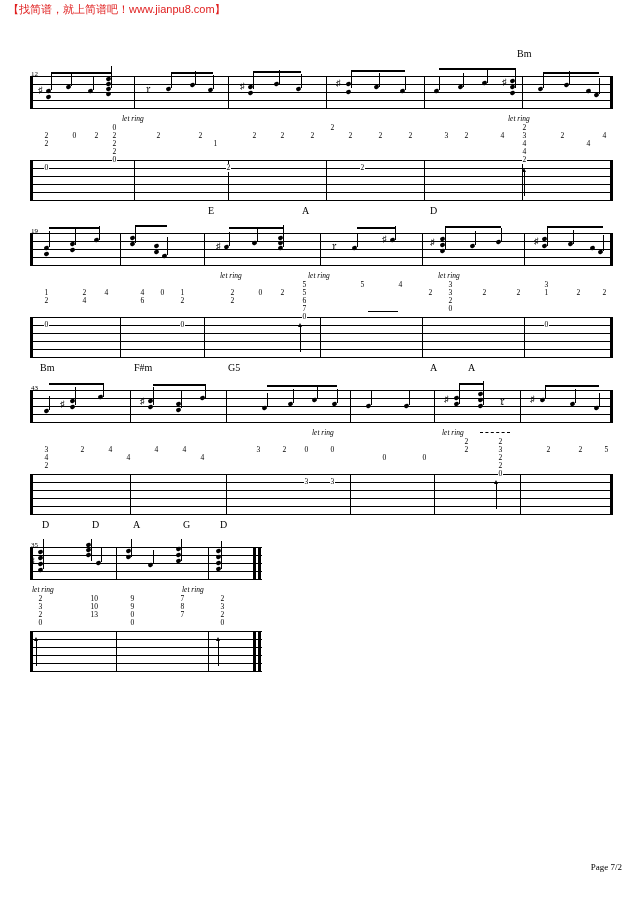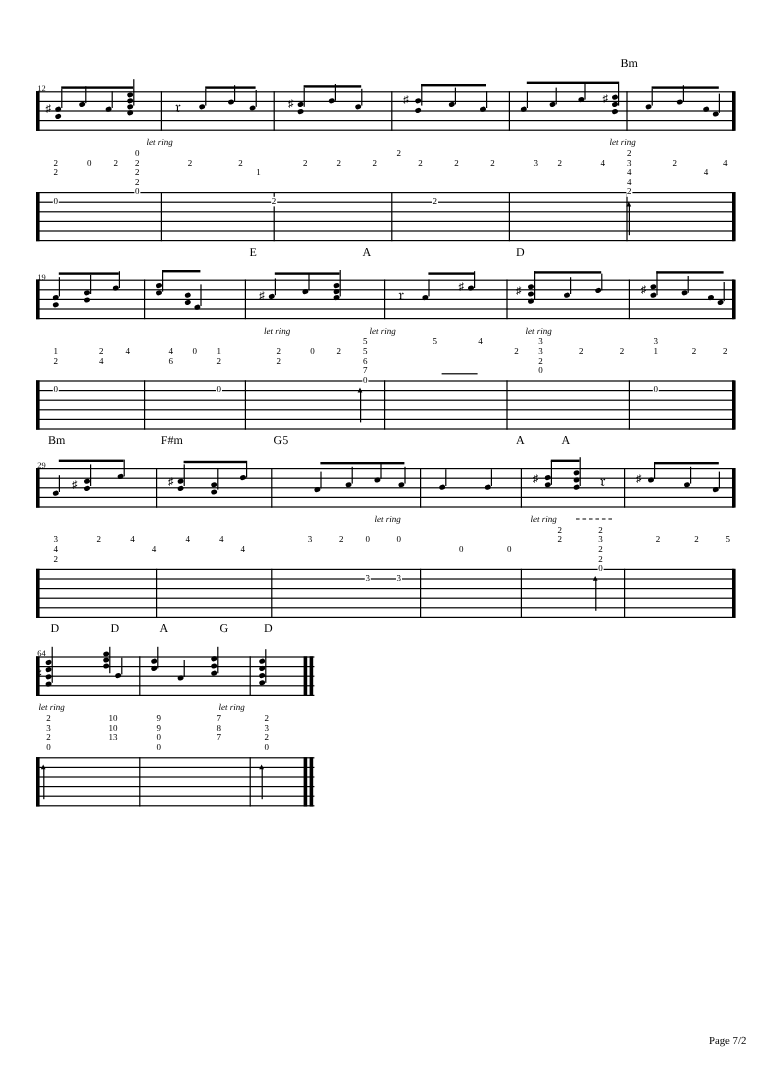--- a/index.html
+++ b/index.html
@@ -49,20 +49,21 @@
   .rest{position:absolute;font-family:"Liberation Serif",serif;font-size:13px;line-height:13px;}
   .dashline{position:absolute;height:1px;border-top:1px dashed #000;}
   .hline{position:absolute;height:1px;background:#000;}
   .arrow{position:absolute;width:0;height:0;border-left:2.5px solid transparent;border-right:2.5px solid transparent;border-bottom:4px solid #000;}
 </style>
 </head>
 <body>
 
 <div class="page">
 
+  <div class="watermark">【找简谱，就上简谱吧！www.jianpu8.com】</div>
 
   <div class="system" style="top:48px;">
     <div class="chordname" style="left:517px;top:0px;">Bm</div>
     <div class="measnum" style="left:31px;top:22px;">12</div>
 
     <div class="staff-wrap" style="top:28px;">
       <div class="staff">
         <div class="ln"></div>
           <div class="ln"></div>
           <div class="ln"></div>
@@ -272,21 +273,21 @@
       </div>
     </div>
   </div>
 
   <div class="system" style="top:362px;">
     <div class="chordname" style="left:40px;top:0px;">Bm</div>
     <div class="chordname" style="left:134px;top:0px;">F#m</div>
     <div class="chordname" style="left:228px;top:0px;">G5</div>
     <div class="chordname" style="left:430px;top:0px;">A</div>
     <div class="chordname" style="left:468px;top:0px;">A</div>
-    <div class="measnum" style="left:31px;top:22px;">29</div>
+    <div class="measnum" style="left:31px;top:22px;">43</div>
 
     <div class="staff-wrap" style="top:28px;">
       <div class="staff">
         <div class="ln"></div>
           <div class="ln"></div>
           <div class="ln"></div>
           <div class="ln"></div>
           <div class="ln"></div>
         <div class="bar staff-bar thick" style="left:0px;"></div>
         <div class="bar staff-bar" style="left:100px;"></div>
@@ -376,21 +377,21 @@
       </div>
     </div>
   </div>
 
   <div class="system" style="top:519px;">
     <div class="chordname" style="left:42px;top:0px;">D</div>
     <div class="chordname" style="left:92px;top:0px;">D</div>
     <div class="chordname" style="left:133px;top:0px;">A</div>
     <div class="chordname" style="left:183px;top:0px;">G</div>
     <div class="chordname" style="left:220px;top:0px;">D</div>
-    <div class="measnum" style="left:31px;top:22px;">64</div>
+    <div class="measnum" style="left:31px;top:22px;">35</div>
 
     <div class="staff-wrap" style="top:28px;width:232px;">
       <div class="staff" style="width:232px;">
         <div class="ln"></div>
           <div class="ln"></div>
           <div class="ln"></div>
           <div class="ln"></div>
           <div class="ln"></div>
         <div class="bar staff-bar thick" style="left:0px;"></div>
         <div class="bar staff-bar" style="left:86px;"></div>

